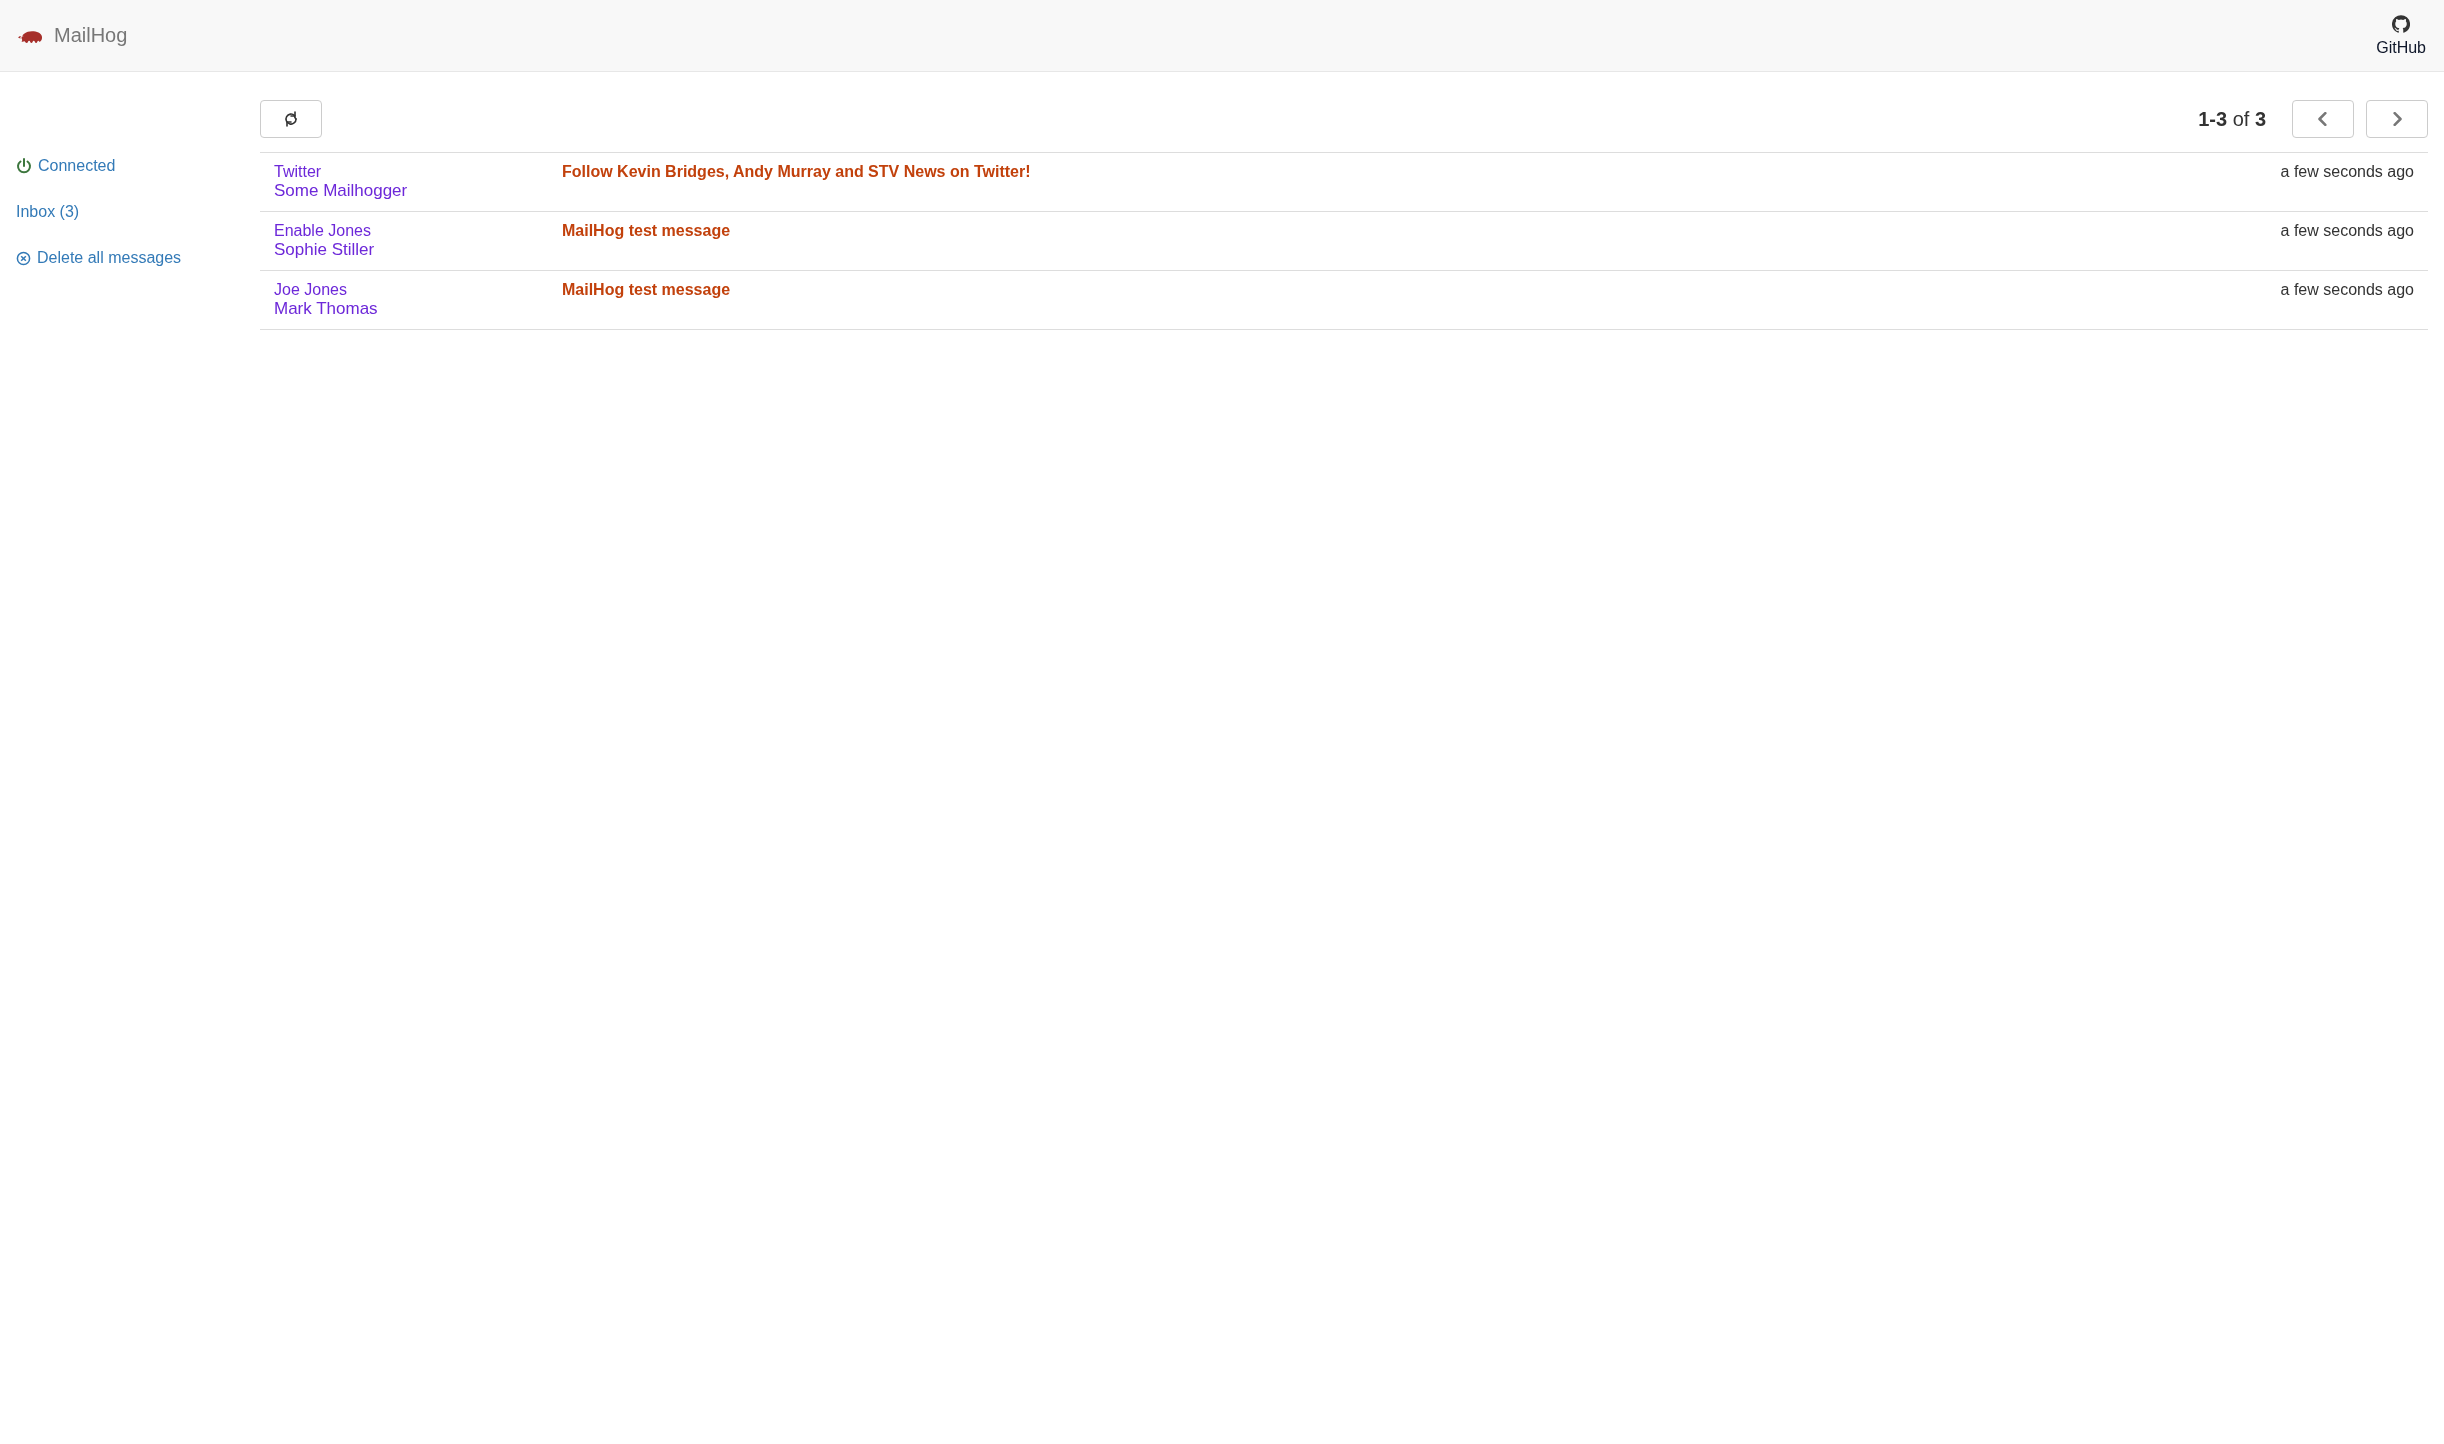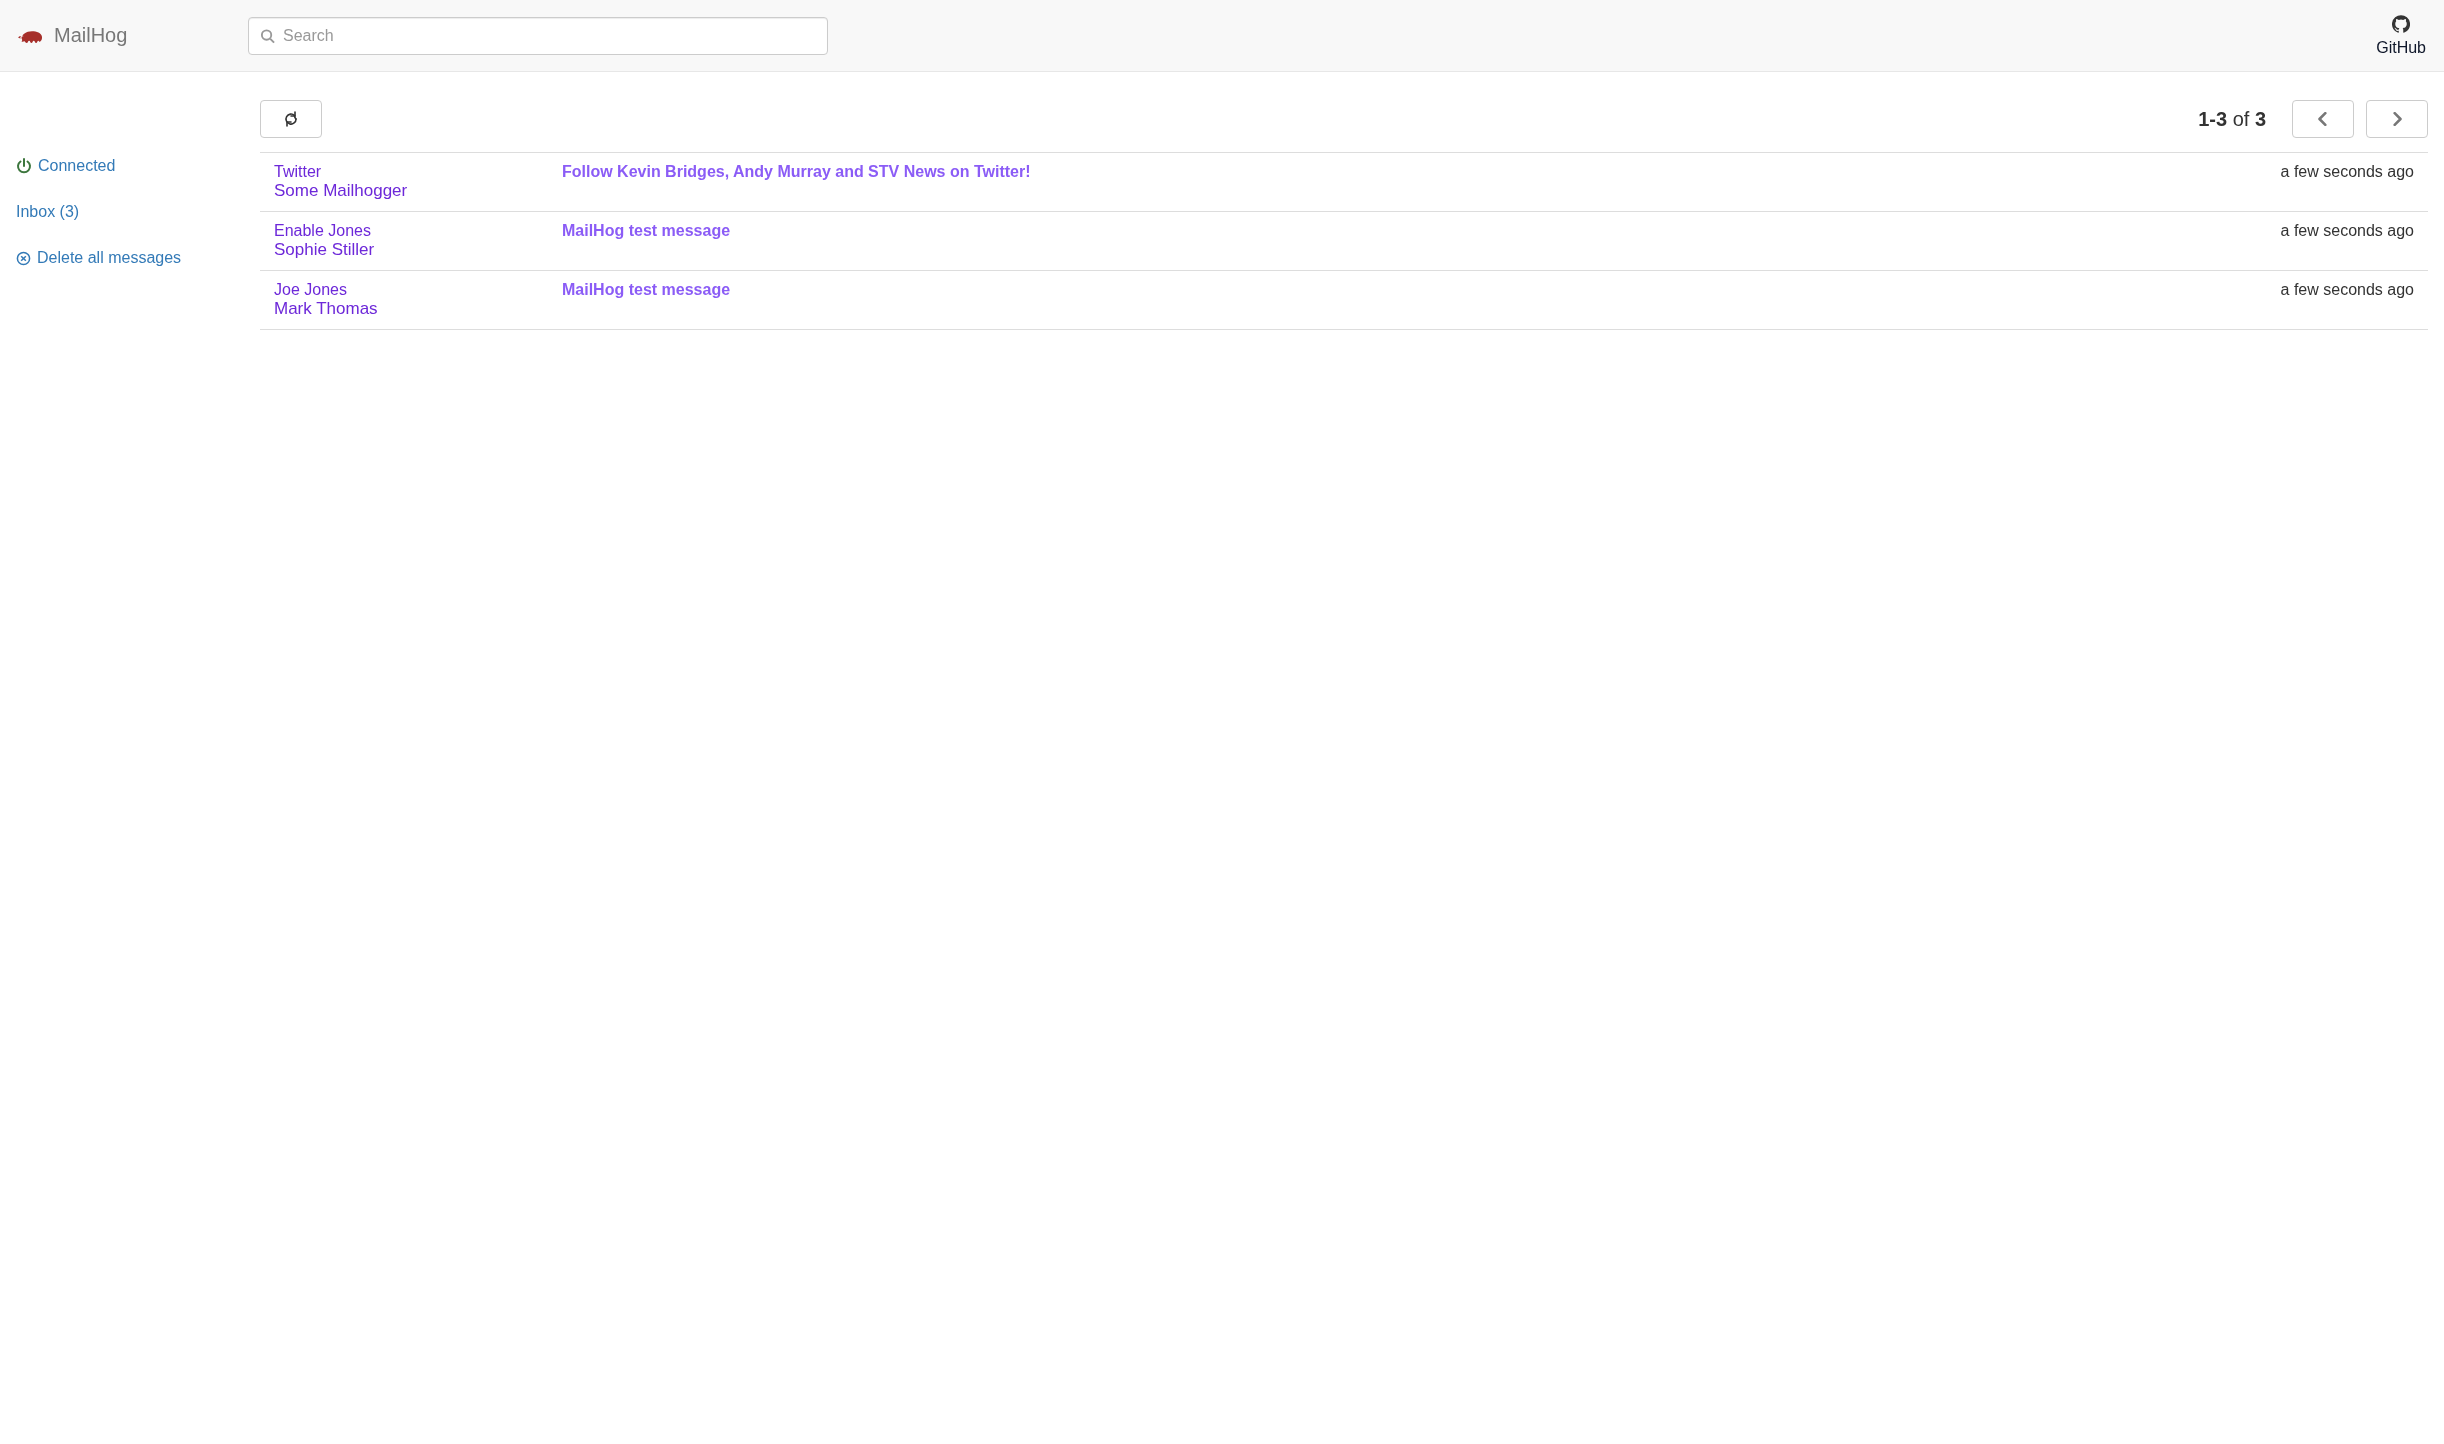--- a/index.html
+++ b/index.html
@@ -170,21 +170,21 @@
     color: #6d28d9;
   }
   .msg-row .col-ppl .to {
     font-size: 17px;
     color: #6d28d9;
   }
   .msg-row .col-subj {
     flex: 1;
     font-size: 16px;
     font-weight: 700;
-    color: #8b5cf6;
+    color: #c2410c;
   }
   .msg-row .col-time {
     width: 200px;
     flex-shrink: 0;
     font-size: 16px;
     text-align: right;
     color: #333;
   }
 
   
@@ -198,29 +198,20 @@
     <span class="brand-icon">
       <svg viewBox="0 0 48 32" width="30" height="20">
         <path fill="#a62f2a" d="M6 20c0-6 8-12 18-12 8 0 16 3 17 9 1 5-2 9-4 9-1 0-1-2-2-2-2 0-2 4-4 4s-2-4-4-4-2 4-4 4-2-4-4-4-2 4-4 4-3-3-4-3c-2 0-3 2-5 0 2-1 1-3 0-5z"></path>
         <path fill="#a62f2a" d="M5 16c-2 0-4 1-5 3 2 0 3 1 4 2 0-2 0-4 1-5z"></path>
         <circle cx="8" cy="16" r="1" fill="#fff"></circle>
       </svg>
     </span>
     <span>MailHog</span>
   </div>
 
-  <div class="search-wrap">
-    <span class="search-icon">
-      <svg width="15" height="15" viewBox="0 0 16 16" fill="none" stroke="#999" stroke-width="2">
-        <circle cx="7" cy="7" r="5"></circle>
-        <line x1="11" y1="11" x2="15" y2="15"></line>
-      </svg>
-    </span>
-    <input class="search-input" type="text" placeholder="Search" style="">
-  </div>
 
   <div class="nav-spacer"></div>
 
   <a class="github-link" href="#">
     <span>
       <svg width="18" height="18" viewBox="0 0 16 16">
         <path fill="#333" d="M8 .2a8 8 0 0 0-2.53 15.59c.4.07.55-.17.55-.38v-1.34c-2.23.49-2.7-1.07-2.7-1.07-.36-.93-.89-1.18-.89-1.18-.73-.5.05-.49.05-.49.8.06 1.23.83 1.23.83.72 1.23 1.88.87 2.34.67.07-.52.28-.88.5-1.08-1.78-.2-3.64-.89-3.64-3.95 0-.87.31-1.58.82-2.14-.08-.2-.36-1.02.08-2.12 0 0 .67-.21 2.2.82a7.6 7.6 0 0 1 4 0c1.53-1.03 2.2-.82 2.2-.82.44 1.1.16 1.92.08 2.12.51.56.82 1.27.82 2.14 0 3.07-1.87 3.75-3.65 3.95.29.25.54.73.54 1.48v2.19c0 .21.15.46.55.38A8 8 0 0 0 8 .2z"></path>
       </svg>
     </span>
     <span>GitHub</span>

